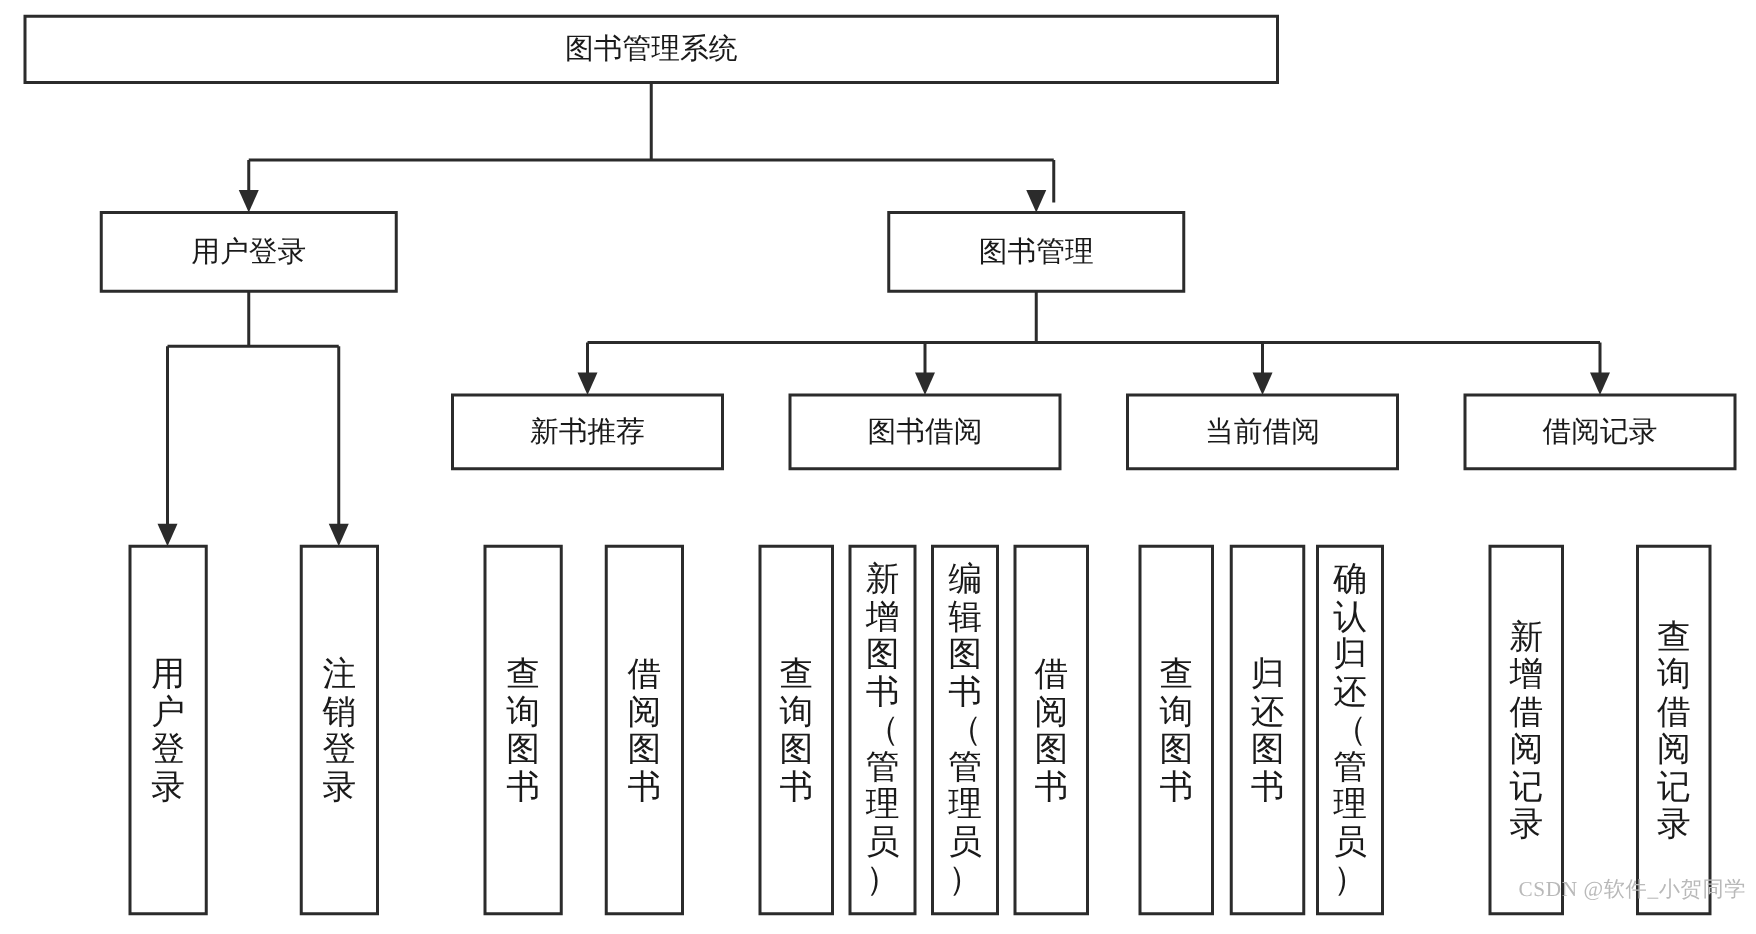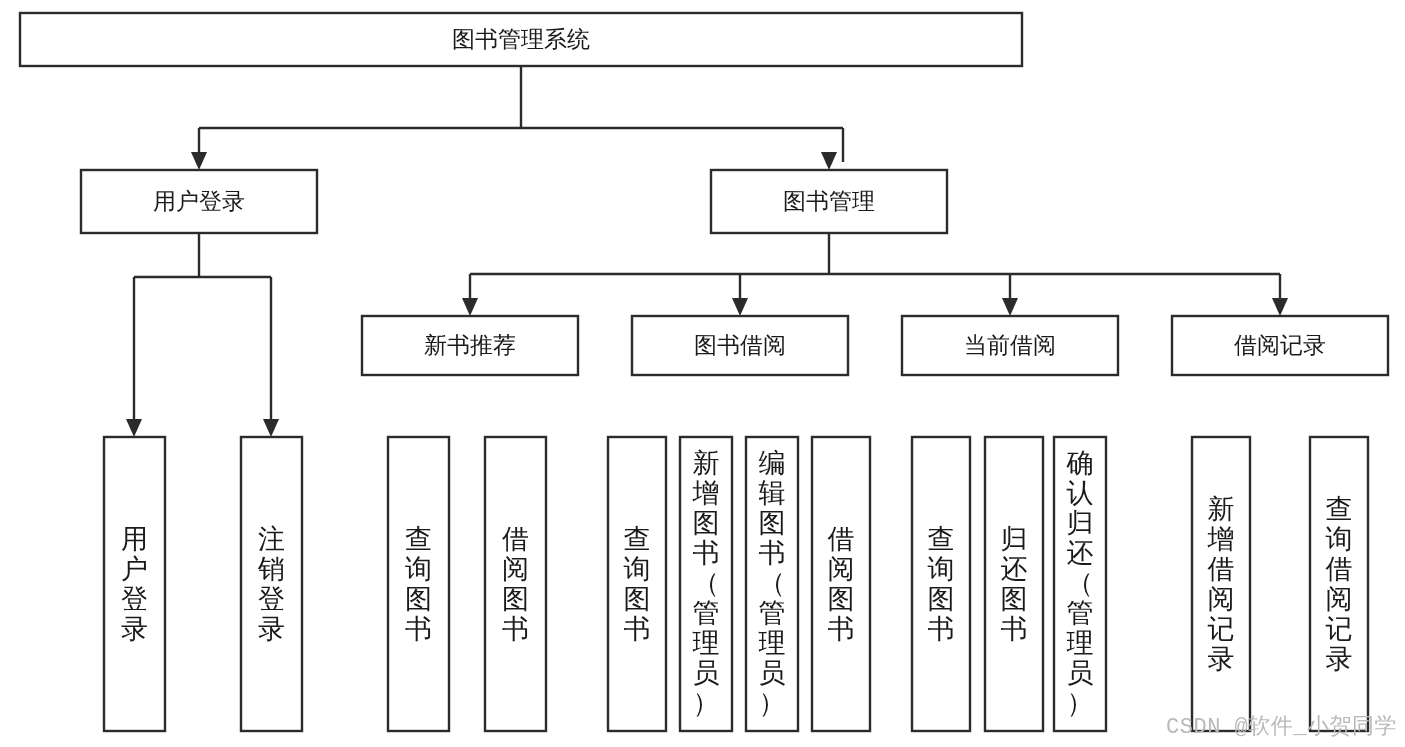--- a/index.html
+++ b/index.html
@@ -43,23 +43,23 @@
     stroke-width: 2.4;
     fill: none;
   }
   .arrow-head {
     fill: #2b2b2b;
     stroke: none;
   }
   .watermark {
     position: absolute;
     right: 8px;
-    bottom: 6px;
-    font-family: Liberation Mono, monospace;
-    font-size: 22px;
+    bottom: 24px;
+    font-family: Liberation Serif, serif;
+    font-size: 17px;
     color: #b9b9b9;
     letter-spacing: 0.5px;
     white-space: nowrap;
     pointer-events: none;
   }
 </style>
 </head>
 <body>
 
 <svg id="canvas" viewBox="0 0 1405 747" xmlns="http://www.w3.org/2000/svg">

